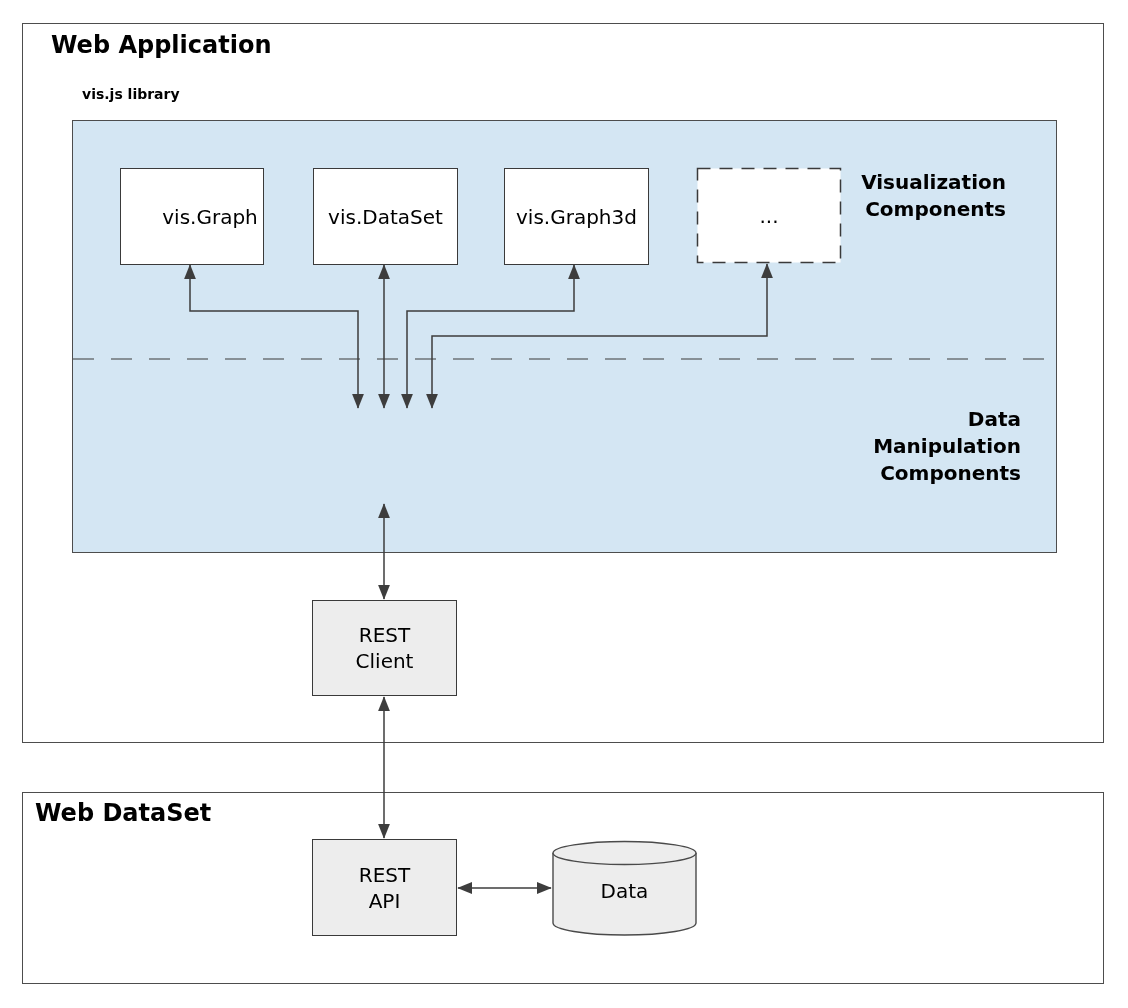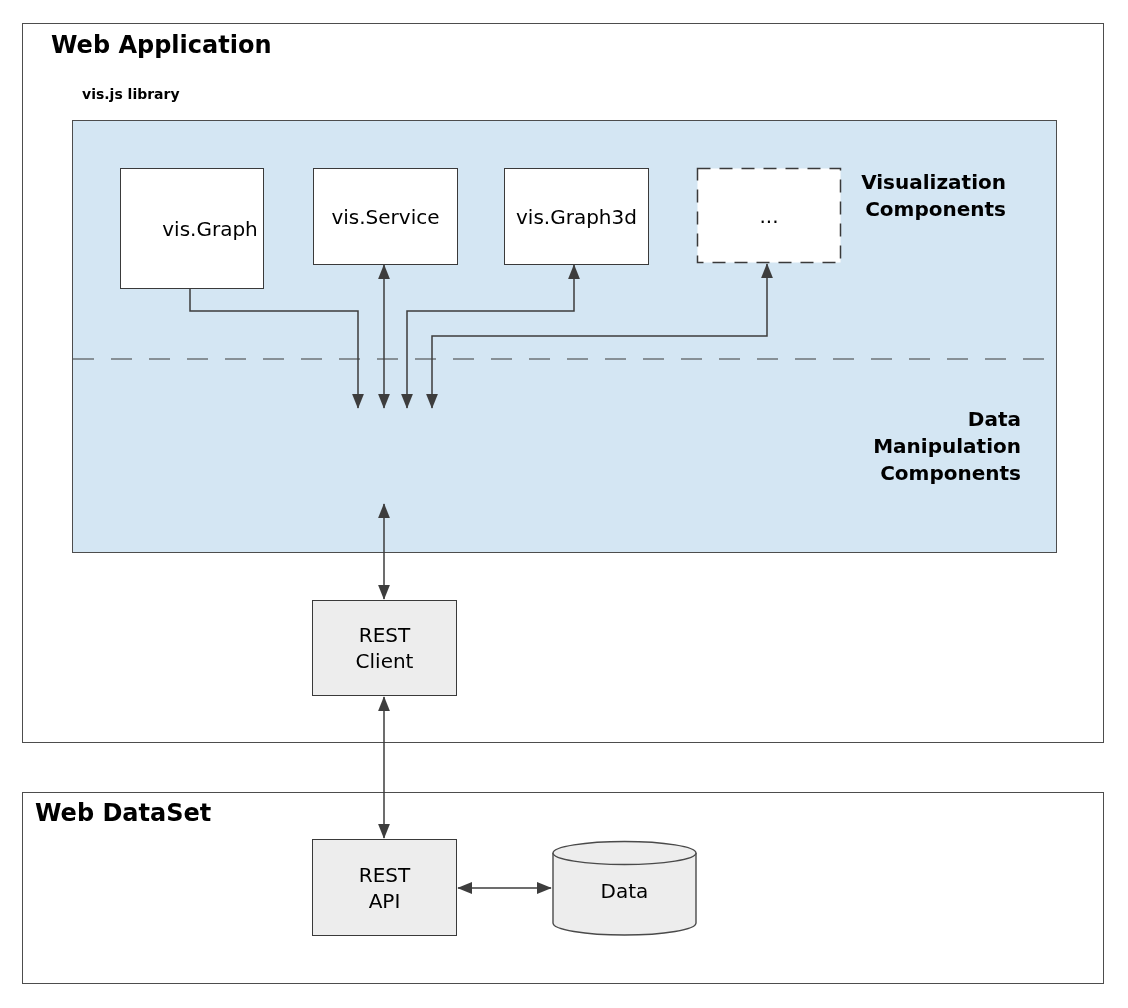--- a/index.html
+++ b/index.html
@@ -80,25 +80,25 @@
     <path class="wire" d="M384,697 L384,838" marker-start="url(#arrowhead)" marker-end="url(#arrowhead)"></path>
     <path class="wire" d="M458,888 L551,888" marker-start="url(#arrowhead)" marker-end="url(#arrowhead)"></path>
 
     <g>
       <path class="cyl-fill" d="M553,853 L553,923 A71.5,12 0 0 0 696,923 L696,853 Z"></path>
       <path class="cyl-stroke" d="M553,853 L553,923 A71.5,12 0 0 0 696,923 L696,853"></path>
       <ellipse class="cyl-top" cx="624.5" cy="853" rx="71.5" ry="11.5"></ellipse>
     </g>
   </svg>
 
-  <div class="abs node" style="left:120px;top:168px;width:144px;height:121px;padding-left:36px;">
+  <div class="abs node" style="left:120px;top:168px;width:144px;height:97px;padding-left:36px;">
     <span>vis.Graph</span>
   </div>
   <div class="abs node" style="left:313px;top:168px;width:145px;height:97px;">
-    <span>vis.Service</span>
+    <span>vis.DataSet</span>
   </div>
   <div class="abs node" style="left:504px;top:168px;width:145px;height:97px;">
     <span>vis.Graph3d</span>
   </div>
   <div class="abs node borderless" style="left:697px;top:168px;width:144px;height:95px;">
     <span>...</span>
   </div>
 
   <div class="abs annotation" style="right:122px;top:169px;">Visualization
 Components</div>

